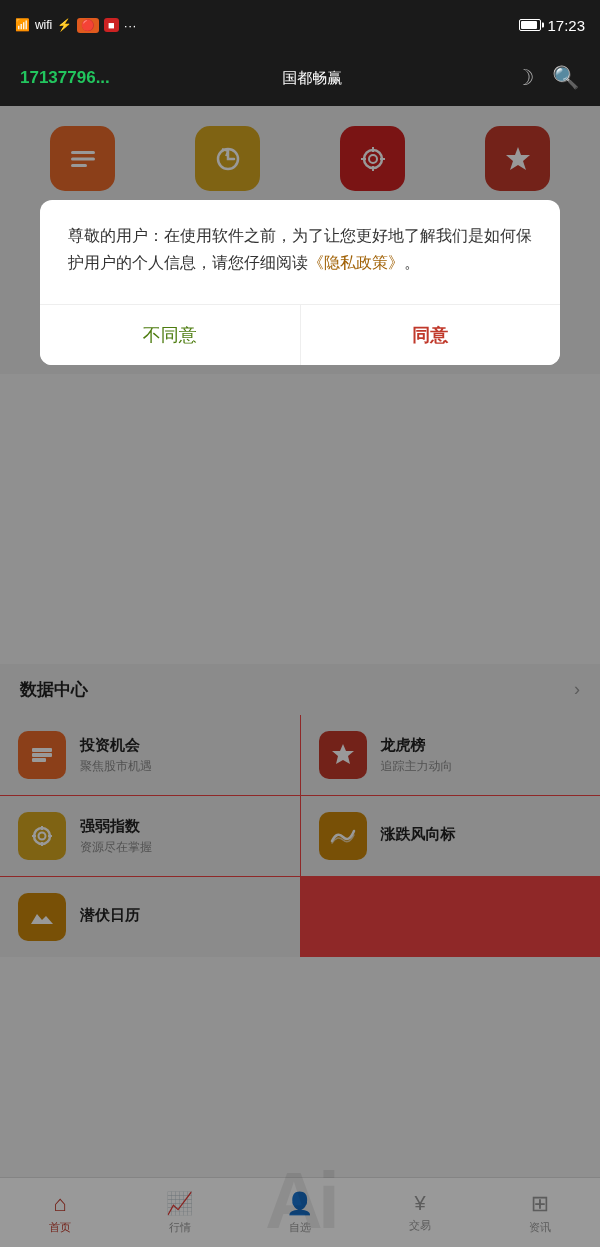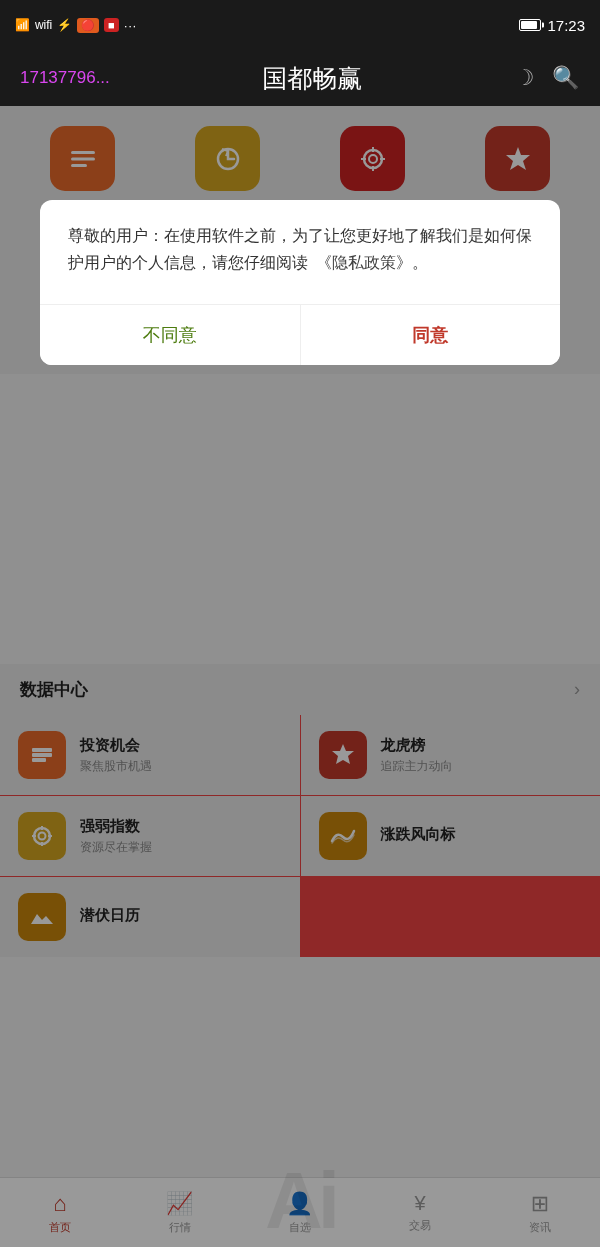--- a/index.html
+++ b/index.html
@@ -70,27 +70,27 @@
     .top-nav {
       width: 100%;
       height: 56px;
       background: #1a1a1a;
       display: flex;
       align-items: center;
       justify-content: space-between;
       padding: 0 20px;
     }
     .nav-left {
-      color: #d946ef;
+      color: #22c55e;
       font-size: 17px;
-      font-weight: 400;
+      font-weight: 700;
     }
     .nav-center {
       color: white;
-      font-size: 25px;
+      font-size: 15px;
       font-weight: 500;
     }
     .nav-right {
       display: flex;
       align-items: center;
       gap: 18px;
     }
     .moon-icon {
       font-size: 22px;
       color: #aaa;
@@ -190,22 +190,21 @@
       border-bottom: 1px solid #eee;
     }
     .dialog-body {
       padding: 22px 28px 28px;
       font-size: 16px;
       line-height: 1.7;
       color: #333;
       border-bottom: 1px solid #eee;
     }
     .dialog-link {
-      color: #404040;
-      margin-left: 8px;
+      color: #a16207;
     }
     .dialog-buttons {
       display: flex;
     }
     .dialog-btn {
       flex: 1;
       padding: 18px;
       text-align: center;
       font-size: 18px;
       cursor: pointer;

